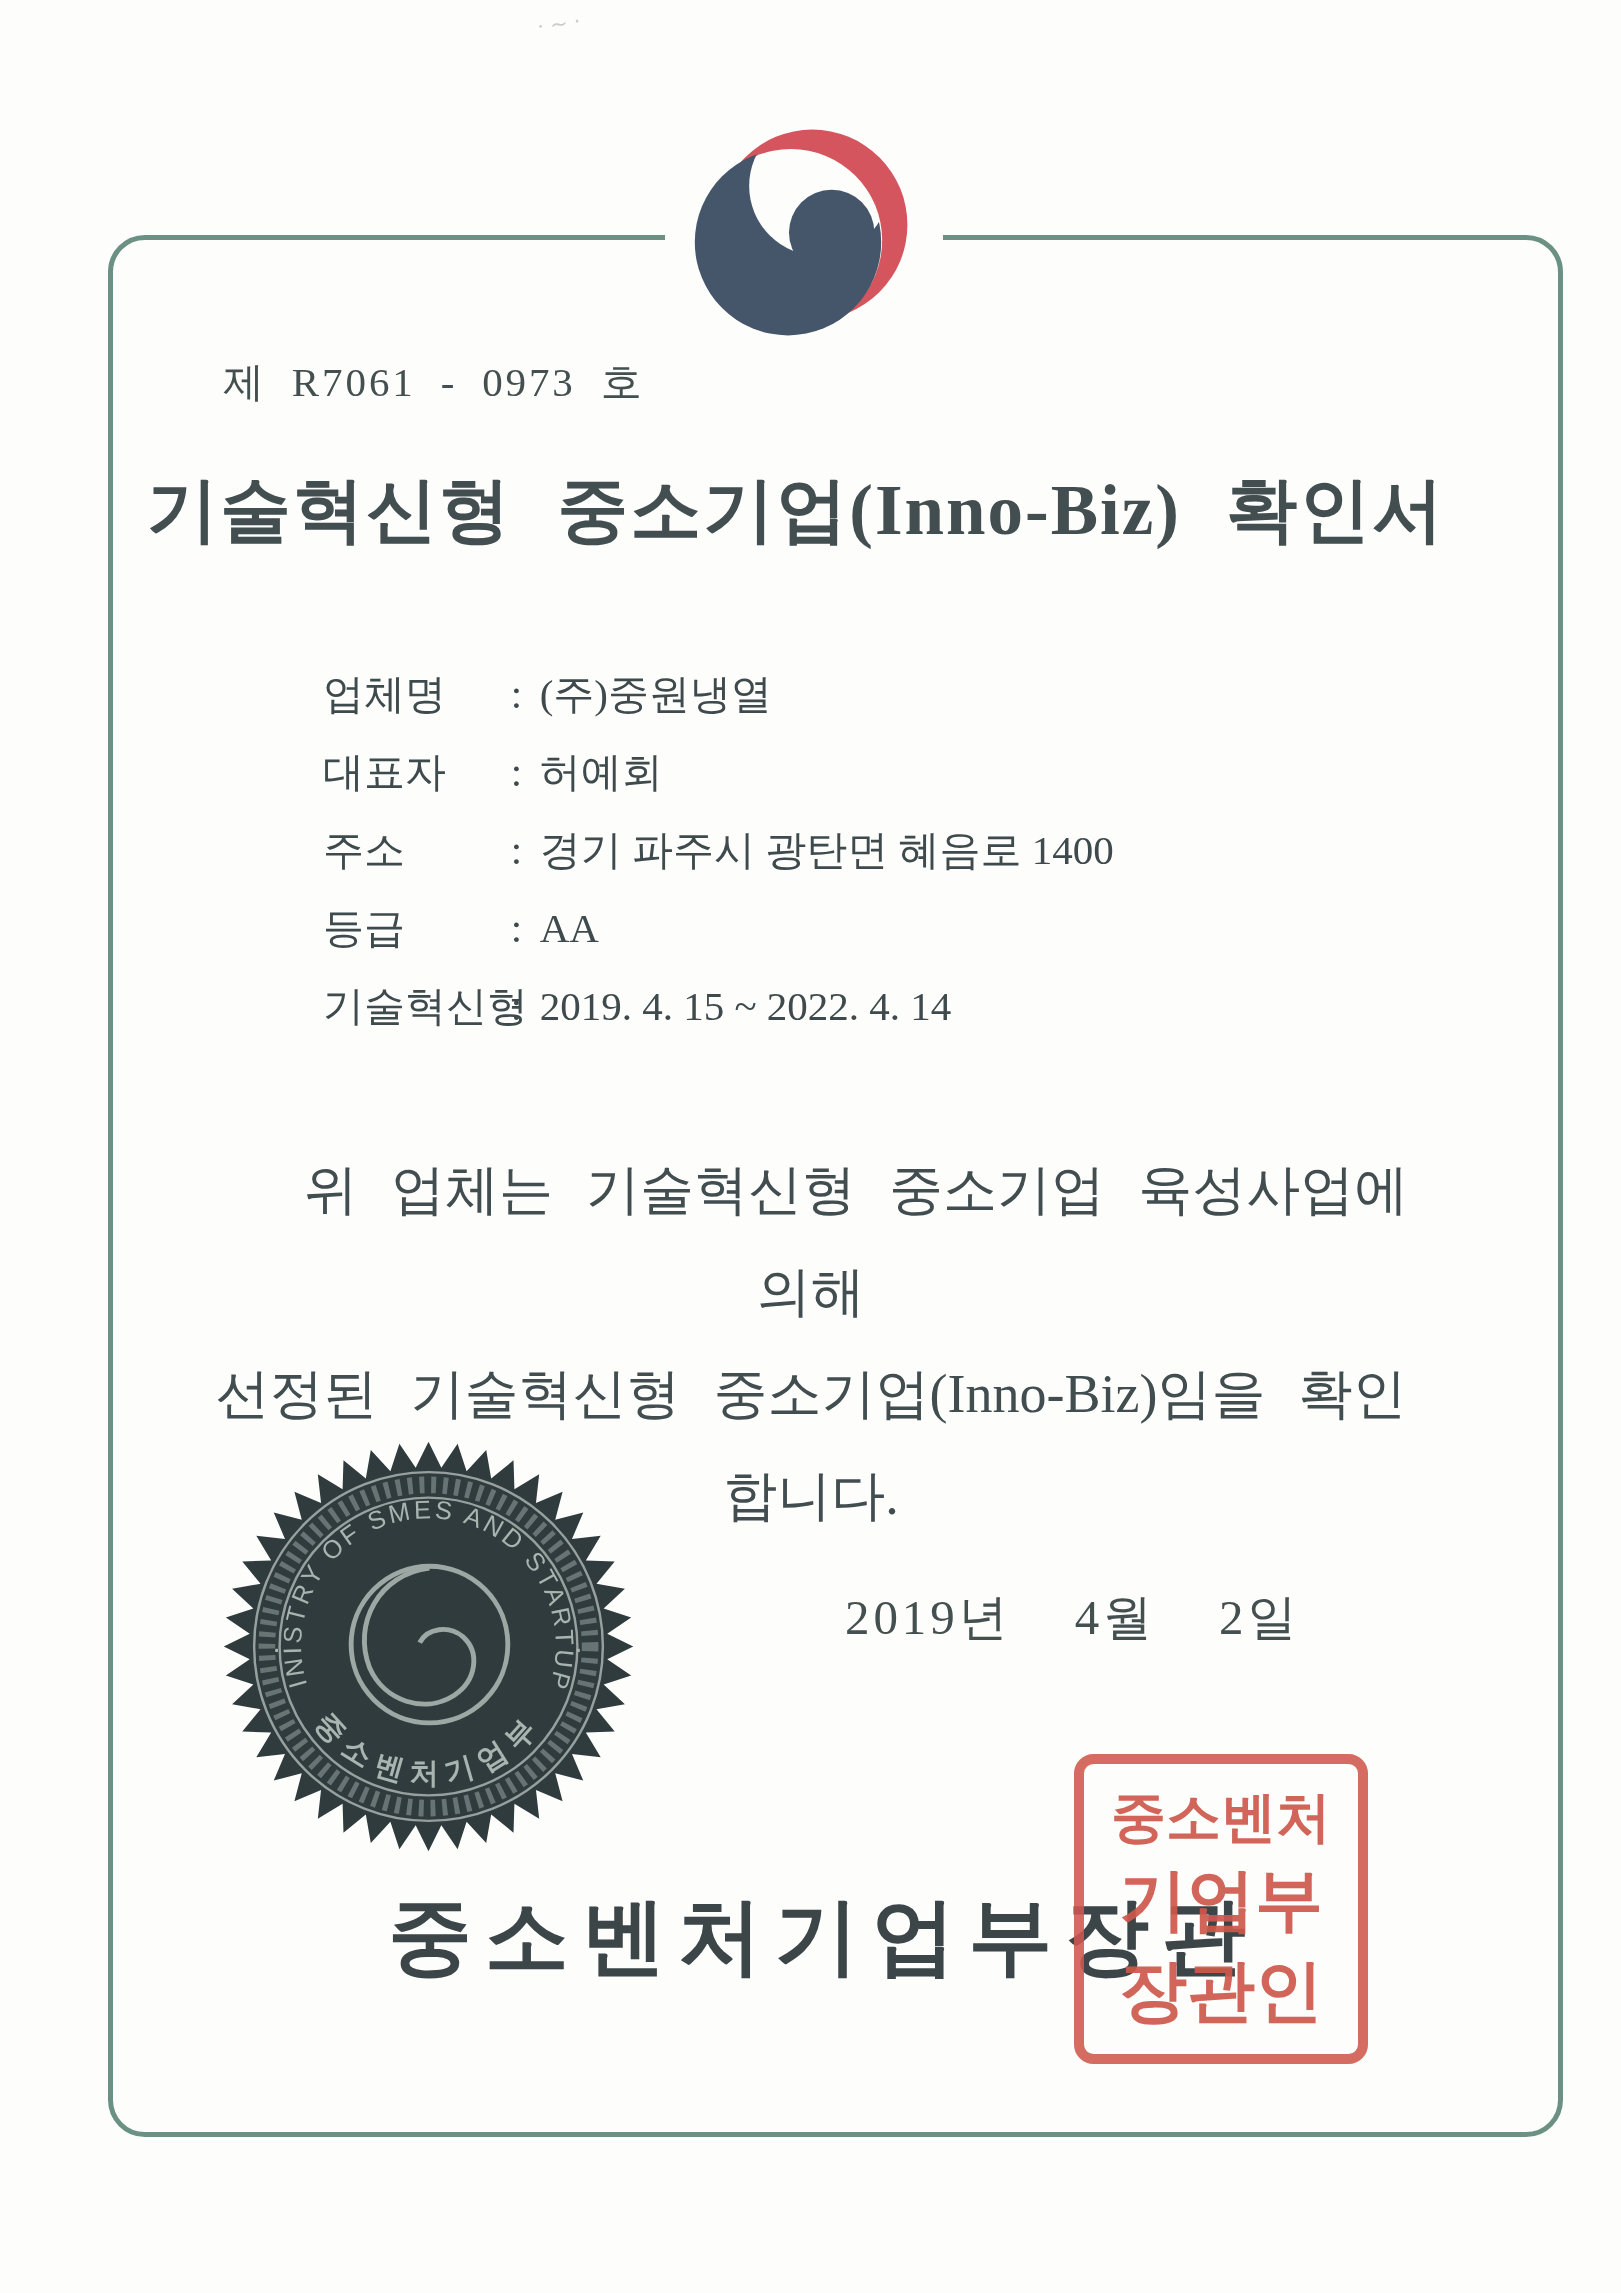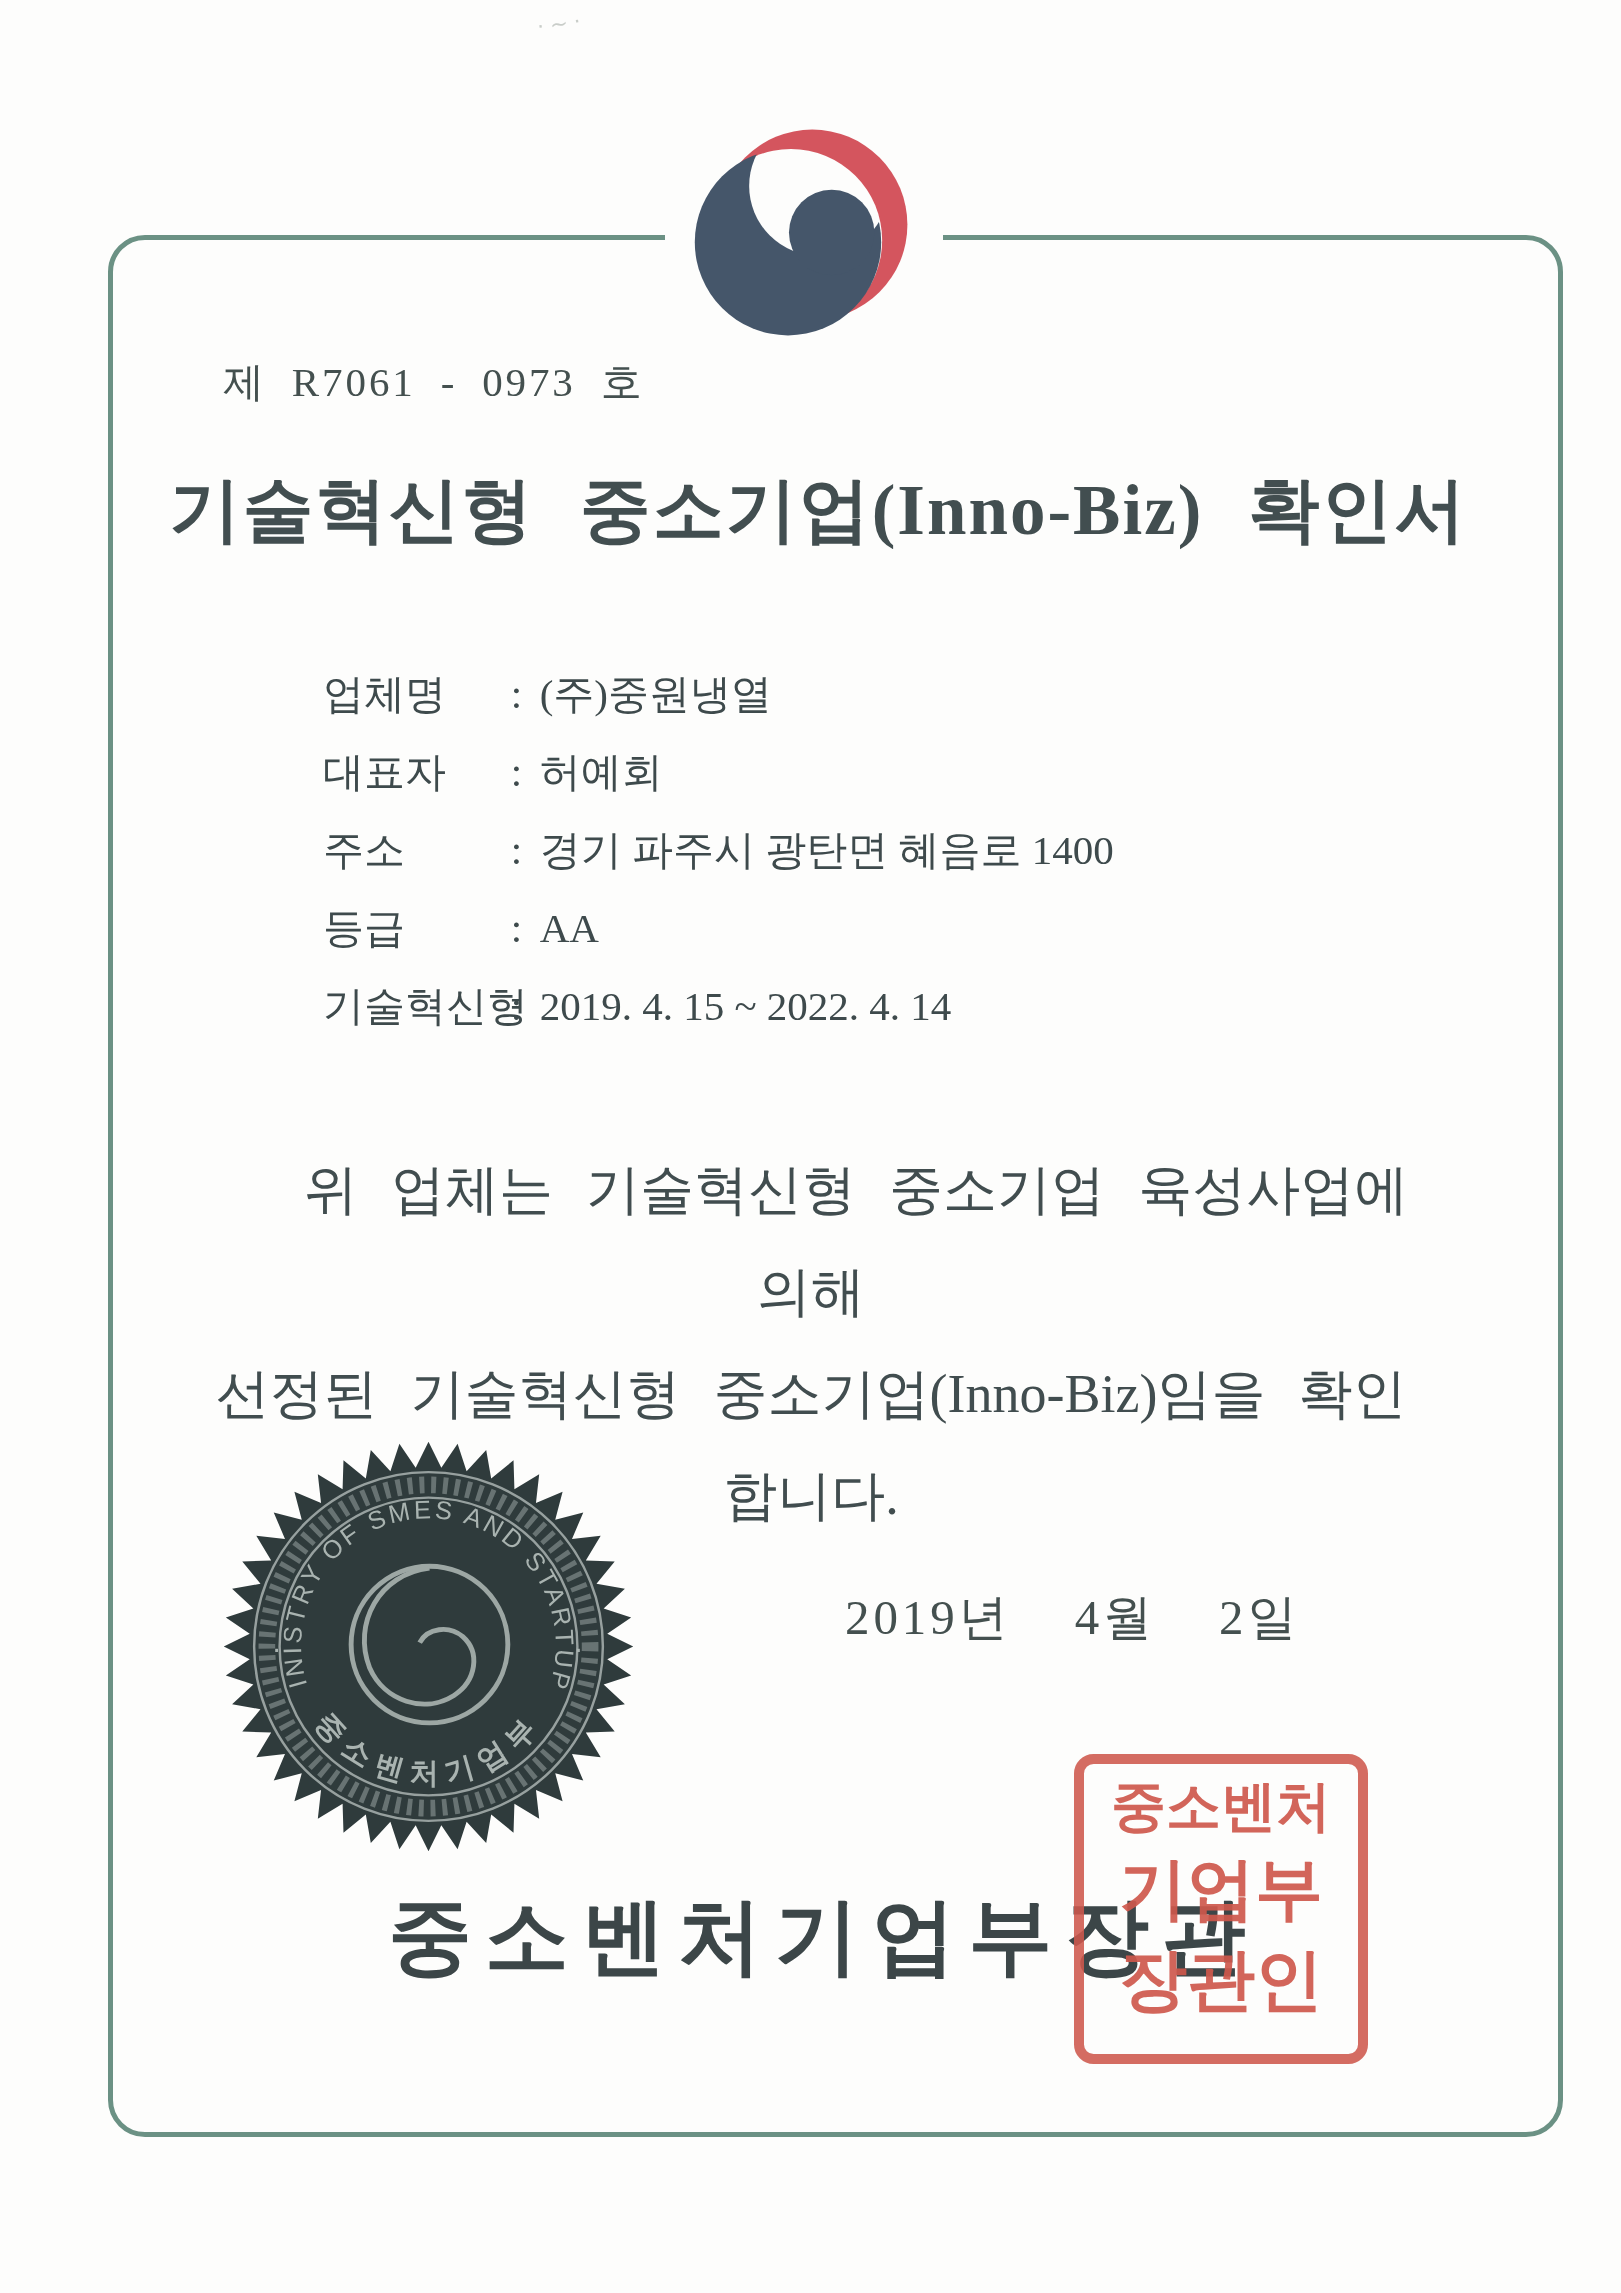--- a/index.html
+++ b/index.html
@@ -19,21 +19,21 @@
   }
   .emblem-box{
     position:absolute;left:665px;top:110px;width:278px;height:245px;
     background:#fdfdfc;display:flex;align-items:center;justify-content:center;
   }
   .doc-number{
     position:absolute;left:223px;top:355px;
     font-size:41px;letter-spacing:2.9px;word-spacing:11.8px;color:#44504f;
   }
   .cert-title{
-    position:absolute;left:147px;top:463px;width:1343px;text-align:center;
+    position:absolute;left:147px;top:463px;width:1343px;
     font-size:71px;font-weight:bold;letter-spacing:2px;word-spacing:25.5px;
     color:#424e50;
   }
   .fields{
     position:absolute;left:323px;top:655px;display:flex;flex-direction:column;
   }
   .field-row{height:78px;line-height:78px;font-size:41px;white-space:nowrap;}
   .field-label{
     display:inline-block;width:174px;text-align:justify;text-align-last:justify;
     vertical-align:top;
@@ -50,21 +50,21 @@
   }
   .seal-wrap{position:absolute;left:213px;top:1431px;width:431px;height:431px;}
   .issuer-line{
     position:absolute;left:388px;top:1880px;font-size:84px;font-weight:bold;
     letter-spacing:12.7px;color:#3c4648;white-space:nowrap;
   }
   .stamp{
     position:absolute;left:1074px;top:1754px;width:294px;height:310px;
     border:10.8px solid rgba(206,88,76,0.88);border-radius:19.6px;
     box-sizing:border-box;display:flex;flex-direction:column;
-    justify-content:flex-start;padding:5.9px 3.9px;
+    justify-content:center;padding:5.9px 3.9px;
     background:transparent;
   }
   .stamp-row{
     display:flex;justify-content:space-evenly;align-items:center;
     color:rgba(206,88,76,0.92);font-weight:bold;
     font-family:"Liberation Sans","DejaVu Sans",sans-serif;
   }
   .stamp-row.r0{font-size:55px;}
   .stamp-row.r1,.stamp-row.r2{font-size:68px;}
   svg text{font-family:"Liberation Sans","DejaVu Sans",sans-serif;}

